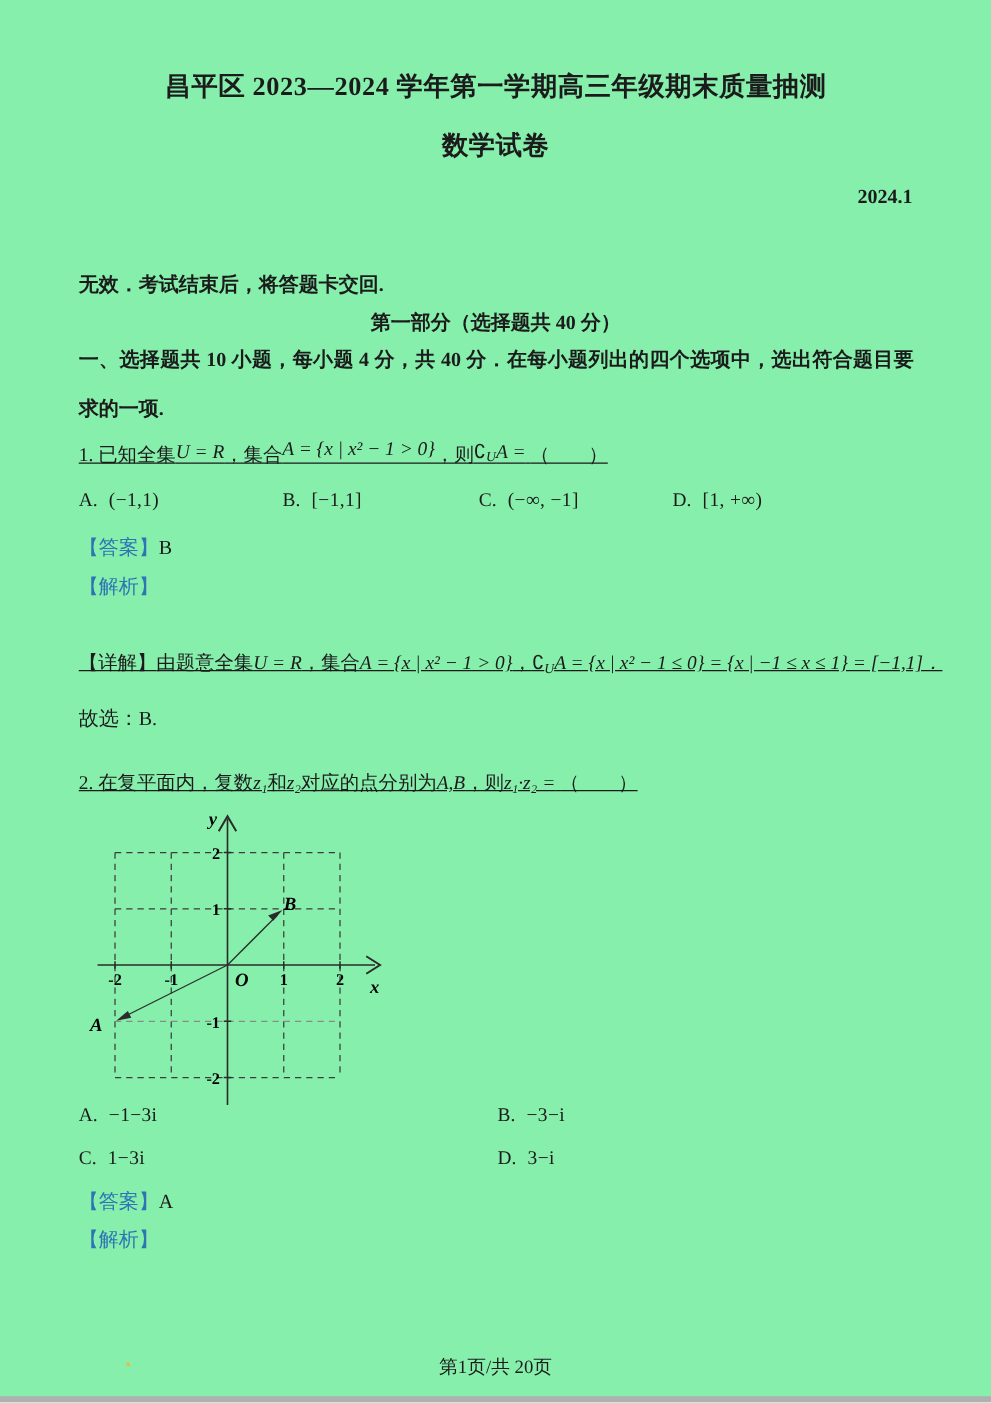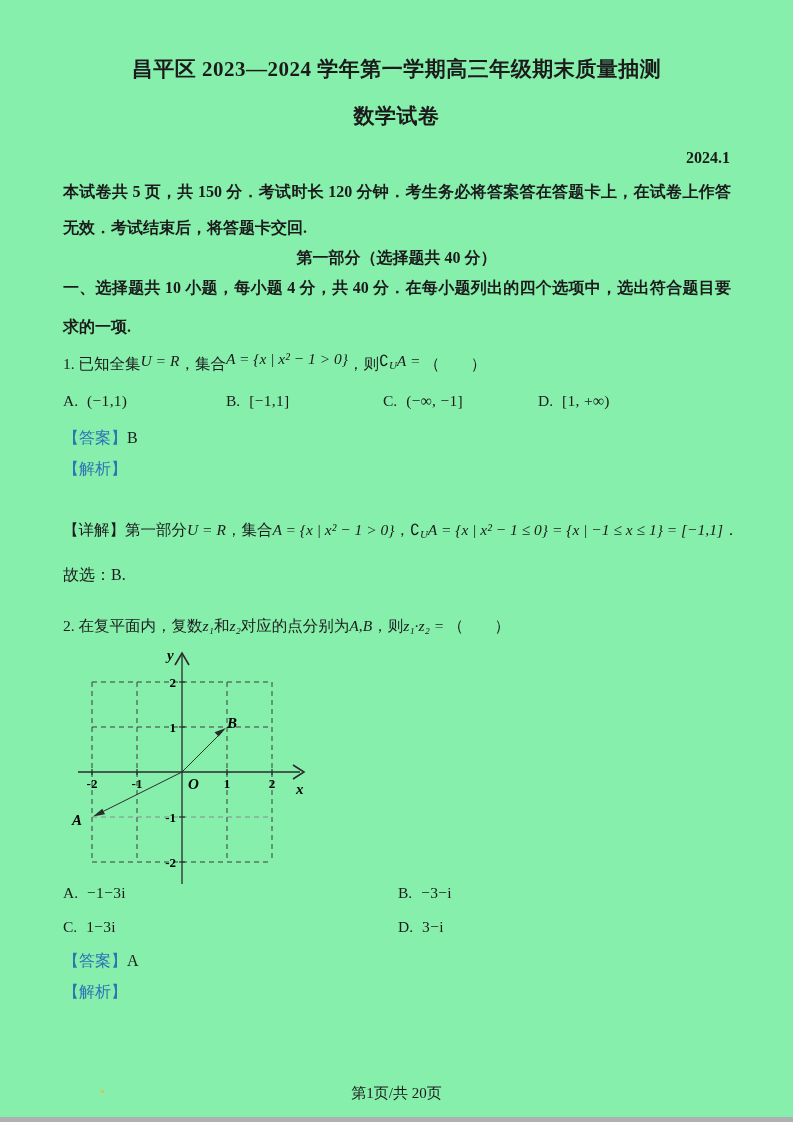--- a/index.html
+++ b/index.html
@@ -3,21 +3,21 @@
 <meta charset="utf-8">
 <style>
   html,body{margin:0;padding:0;background:#fff;}
   .page{position:relative;width:793px;height:1122px;background:#86efac;overflow:hidden;
         font-family:"Liberation Serif","DejaVu Serif",serif;color:#1b1b1b;}
   .abs{position:absolute;white-space:nowrap;}
   .center{left:0;width:100%;text-align:center;white-space:nowrap;}
   .b{font-weight:bold;}
   .blue{color:#2E74B5;}
   .t16{font-size:16px;}
-  .t15{font-size:15.5px;}
+  .t15{font-size:15.5px;text-decoration:underline;}
   .title{font-size:21px;font-weight:bold;letter-spacing:0.5px;}
   .just{white-space:normal;text-align:justify;text-align-last:justify;}
   .math{font-style:italic;font-family:"Liberation Serif","DejaVu Serif",serif;}
   .up3{position:relative;top:-3px;}
   .up5{position:relative;top:-5px;}
   .subU{font-style:italic;font-size:11px;vertical-align:-3px;}
   .optlab{display:inline-block;margin-right:9px;}
   .optval{letter-spacing:0.3px;}
   svg text{font-family:"Liberation Serif","DejaVu Serif",serif;}
   .bottom-bar{position:absolute;left:0;bottom:0;width:100%;height:5px;background:#b0b0b0;}
@@ -25,21 +25,20 @@
 </style>
 </head>
 <body>
 
 <div class="page">
 
   <div class="abs center title" style="top:55px;">昌平区 2023—2024 学年第一学期高三年级期末质量抽测</div>
   <div class="abs center title" style="top:102px;">数学试卷</div>
   <div class="abs b t16" style="top:149px;right:63px;">2024.1</div>
 
-  <div class="abs b t16 just" style="top:182px;left:63px;width:668px;">本试卷共 5 页，共 150 分．考试时长 120 分钟．考生务必将答案答在答题卡上，在试卷上作答</div>
   <div class="abs b t16" style="top:218px;left:63px;">无效．考试结束后，将答题卡交回.</div>
 
   <div class="abs center b t16" style="top:248px;">第一部分（选择题共 40 分）</div>
   <div class="abs b t16 just" style="top:278px;left:63px;width:668px;">一、选择题共 10 小题，每小题 4 分，共 40 分．在每小题列出的四个选项中，选出符合题目要</div>
   <div class="abs b t16" style="top:317px;left:63px;">求的一项.</div>
 
   <div class="abs t15" style="top:354px;left:63px;">
     <span>1. 已知全集</span><span class="math up3">U = R</span><span>，集合</span><span class="math up5">A = {x | x² − 1 &gt; 0}</span><span>，则</span><span class="up3"><span>∁</span><span class="subU">U</span><span class="math">A =</span></span>&nbsp;<span>（　　）</span>
   </div>
 
@@ -50,21 +49,21 @@
     <span style="position:absolute;left:475px;"><span class="optlab">D.</span><span class="optval">[1, +∞)</span></span>
   </div>
 
   <div class="abs t16" style="top:428px;left:63px;">
     <span class="blue">【答案】</span><span>B</span>
   </div>
   <div class="abs t16" style="top:459px;left:63px;">
     <span class="blue">【解析】</span>
   </div>
   <div class="abs t15" style="top:520px;left:63px;">
-    <span>【详解】</span><span>第一部分</span><span class="math">U = R</span><span>，集合</span><span class="math">A = {x | x² − 1 &gt; 0}</span><span>，</span><span>∁</span><span class="subU">U</span><span class="math">A = {x | x² − 1 ≤ 0} = {x | −1 ≤ x ≤ 1} = [−1,1]．</span>
+    <span>【详解】</span><span>由题意全集</span><span class="math">U = R</span><span>，集合</span><span class="math">A = {x | x² − 1 &gt; 0}</span><span>，</span><span>∁</span><span class="subU">U</span><span class="math">A = {x | x² − 1 ≤ 0} = {x | −1 ≤ x ≤ 1} = [−1,1]．</span>
   </div>
   <div class="abs t16" style="top:565px;left:63px;">故选：B.</div>
 
   <div class="abs t15" style="top:596px;left:63px;margin-top:20px;">
     <span>2. 在复平面内，复数</span><span class="math">z₁</span><span>和</span><span class="math">z₂</span><span>对应的点分别为</span><span class="math">A,B</span><span>，则</span><span class="math">z₁·z₂ =</span>&nbsp;<span>（　　）</span>
   </div>
 
   <div class="abs" style="top:642px;left:64px;width:252px;height:248px;">
     <svg width="252" height="248" viewBox="0 0 252 248">
 

